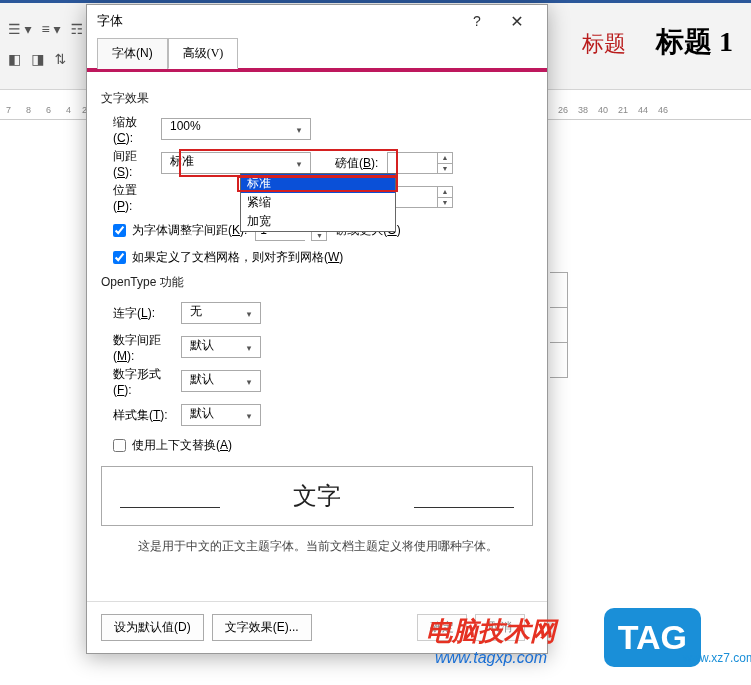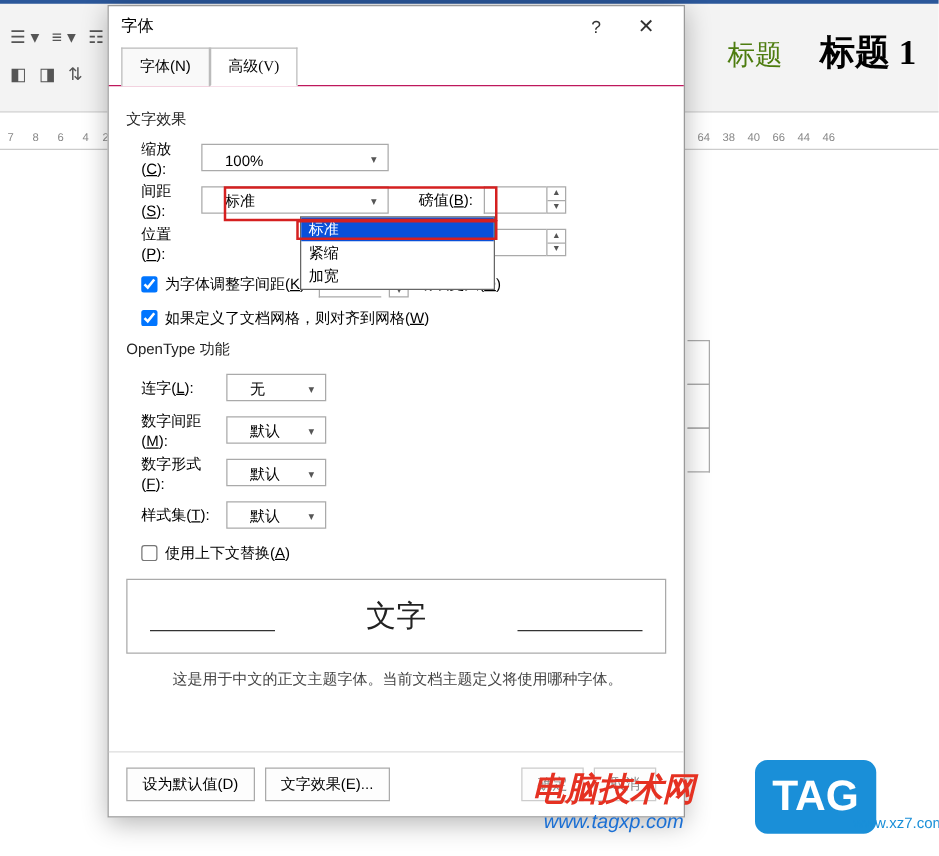--- a/index.html
+++ b/index.html
@@ -31,21 +31,21 @@
 }
 .ribbon-icons span { cursor: pointer; }
 .heading-styles {
   position: absolute;
   top: 20px;
   right: 18px;
   display: flex;
   gap: 30px;
   align-items: baseline;
 }
-.heading1 { font-family: Liberation Serif, serif; font-size: 22px; color: #4d7c0f; }
+.heading1 { font-family: Liberation Serif, serif; font-size: 22px; color: #b91c1c; }
 .heading2 { font-family: "SimSun", serif; font-size: 28px; font-weight: bold; color: #000; }
 .ruler {
   position: absolute;
   top: 102px;
   left: 0; right: 0;
   height: 18px;
   background: #fff;
   border-bottom: 1px solid #ccc;
   font-size: 9px;
   color: #888;
@@ -76,21 +76,21 @@
 .dlg-help, .dlg-close {
   width: 40px;
   text-align: center;
   font-size: 14px;
   cursor: pointer;
   color: #333;
 }
 .dlg-close { font-size: 16px; }
 .tabs {
   display: flex;
-  border-bottom: 1px solid #be185d;
+  border-bottom: 4px solid #be185d;
   padding: 0 10px;
 }
 .tab {
   padding: 6px 14px;
   border: 1px solid #bbb;
   border-bottom: none;
   background: #f9f9f9;
   cursor: pointer;
   position: relative;
   top: 1px;
@@ -120,22 +120,22 @@
   width: 60px;
   text-align: left;
   padding-right: 6px;
   padding-left: 12px;
 }
 .combo {
   height: 22px;
   border: 1px solid #aaa;
   background: #fff;
   display: flex;
-  align-items: flex-end;
-  padding: 0 18px;
+  align-items: flex-start;
+  padding: 0 8px;
   position: relative;
 }
 .combo .caret {
   position: absolute;
   right: 4px;
   top: 4px;
   width: 14px;
   height: 14px;
   display: flex;
   align-items: center;
@@ -317,24 +317,24 @@
     <span class="heading2">标题 1</span>
   </div>
 </div>
 
 <div class="ruler">
   <span class="ruler-num" style="left:6px">7</span>
   <span class="ruler-num" style="left:26px">8</span>
   <span class="ruler-num" style="left:46px">6</span>
   <span class="ruler-num" style="left:66px">4</span>
   <span class="ruler-num" style="left:82px">2</span>
-  <span class="ruler-num" style="left:558px">64</span>
+  <span class="ruler-num" style="left:558px">26</span>
   <span class="ruler-num" style="left:578px">38</span>
   <span class="ruler-num" style="left:598px">40</span>
-  <span class="ruler-num" style="left:618px">66</span>
+  <span class="ruler-num" style="left:618px">21</span>
   <span class="ruler-num" style="left:638px">44</span>
   <span class="ruler-num" style="left:658px">46</span>
 </div>
 
 <div class="side-panel">
   <div></div>
   <div></div>
   <div></div>
 </div>
 

